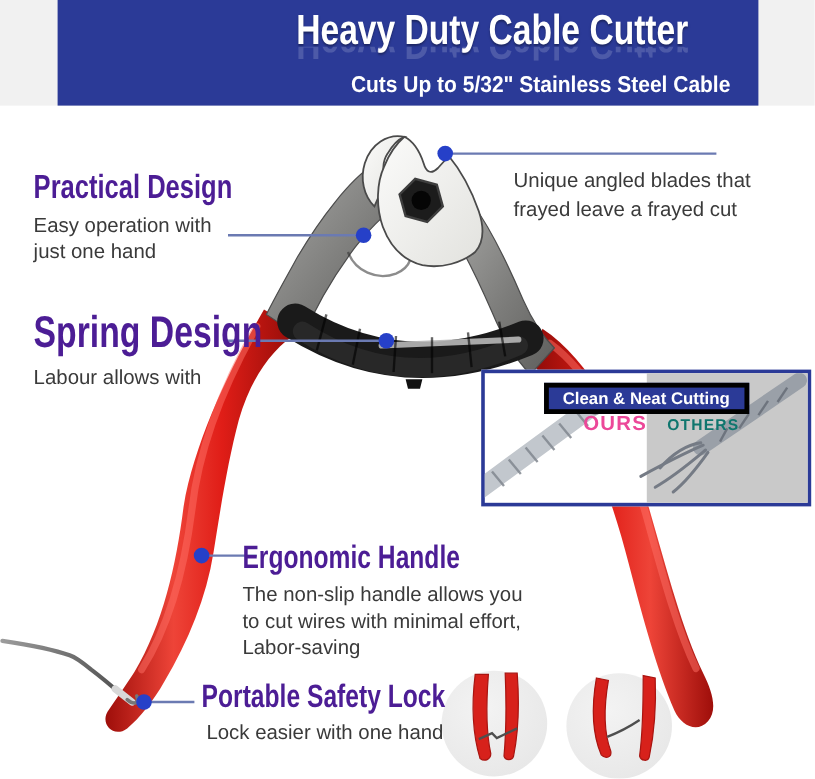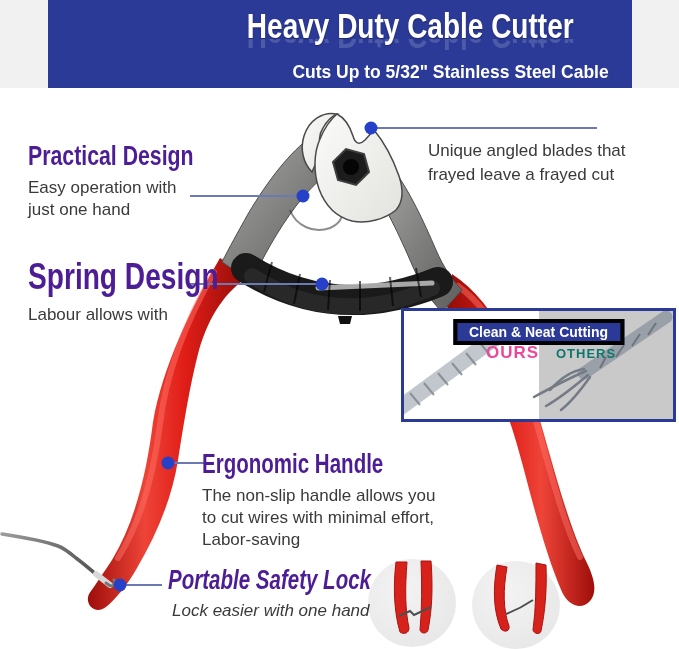--- a/index.html
+++ b/index.html
@@ -24,21 +24,21 @@
   .desc div{white-space:nowrap;}
 
   .c-practical{left:28px;top:141px;}
   .c-practical .h-navy{font-size:28px;}
   .c-spring{left:28px;top:258px;}
   .c-spring .h-navy{font-size:37px;}
   .c-blades{left:428px;top:135px;}
   .c-blades .desc{margin-top:4px;line-height:24px;}
   .c-ergonomic{left:202px;top:426px;margin-top:24px;}
   .c-ergonomic .h-navy{font-size:27px;}
-  .c-portable{left:168px;top:566px;font-style:italic;}
+  .c-portable{left:168px;top:566px;}
   .c-portable .h-navy{font-size:27px;}
   .c-portable .desc{margin-left:4px;margin-top:6px;}
 
   .inset{position:absolute;left:401px;top:308px;width:275px;height:114px;z-index:2;
     border:3px solid #2b3a97;box-sizing:border-box;background:#ffffff;}
   .inset-gray{position:absolute;right:0;top:0;width:50%;height:100%;background:#c9c9c9;}
   .inset-cables{position:absolute;left:0;top:0;width:100%;height:100%;}
   .inset-titlebar{position:absolute;left:50%;top:8px;transform:translateX(-50%);background:#2b3a97;
     border:4px solid #000000;color:#ffffff;font-size:14px;font-weight:bold;padding:1px 12px;white-space:nowrap;z-index:4;}
   .inset-ours{position:absolute;left:82px;top:32px;color:#ec4899;font-size:17px;font-weight:bold;letter-spacing:1px;z-index:4;}

